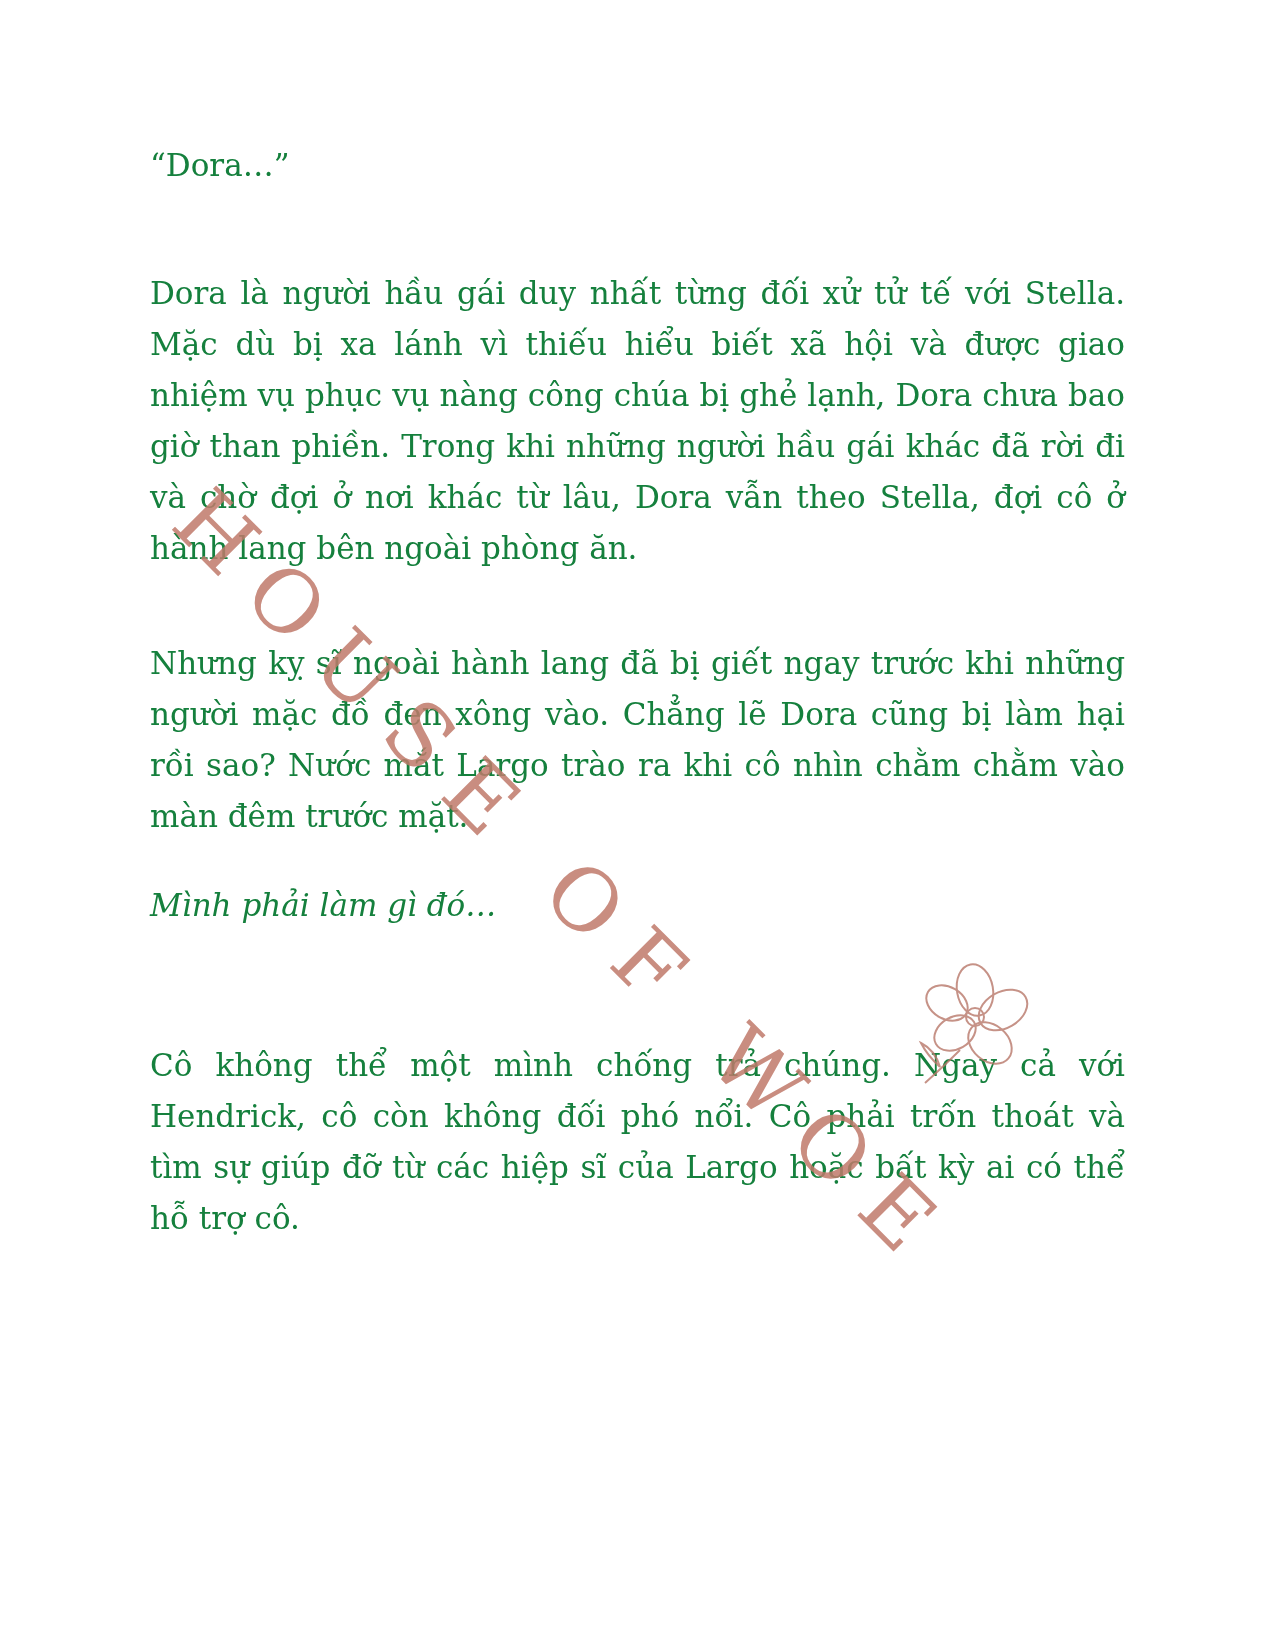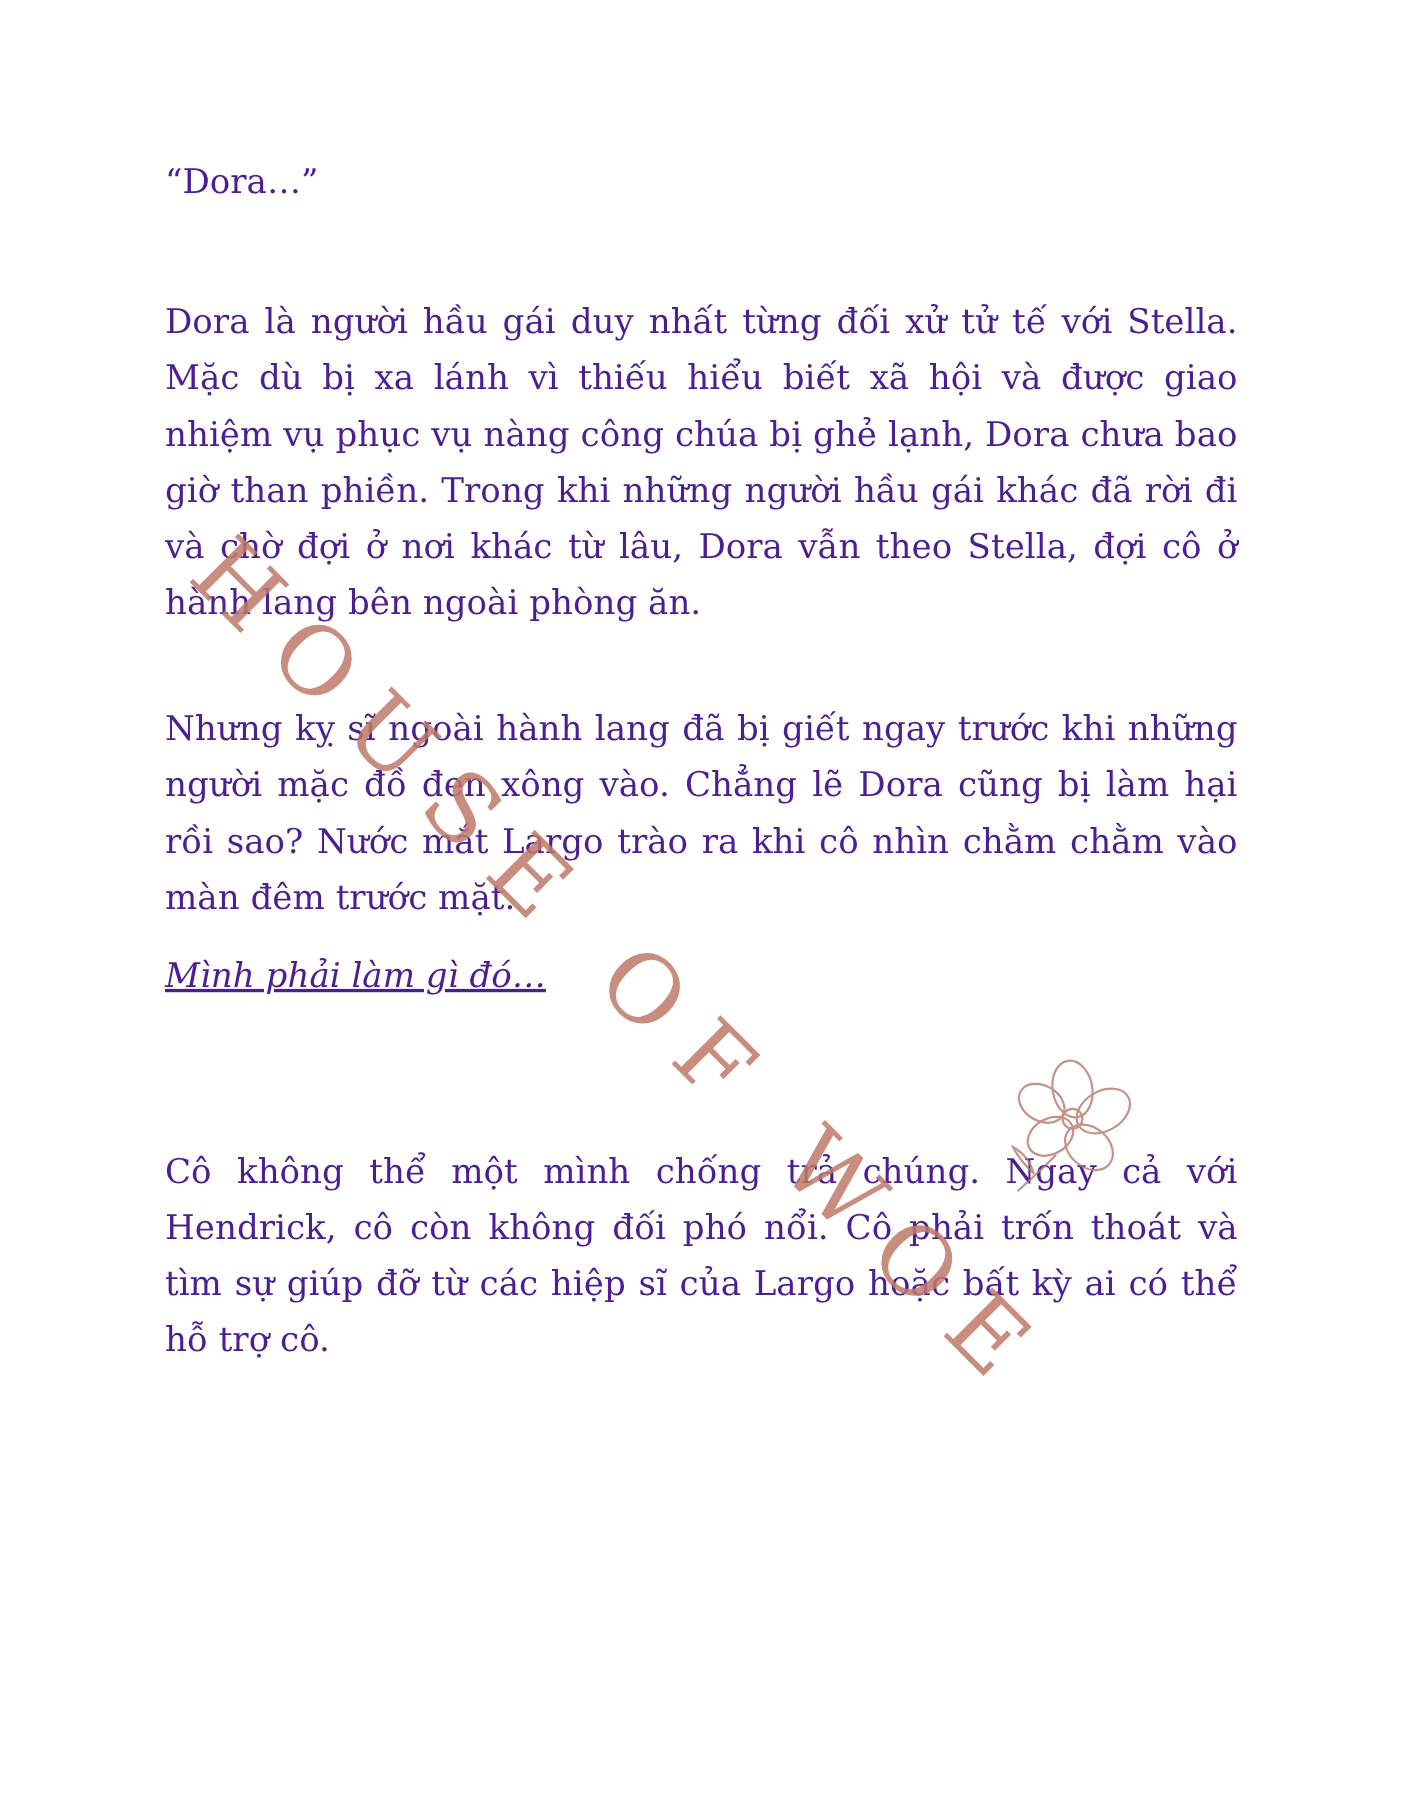--- a/index.html
+++ b/index.html
@@ -1,41 +1,41 @@
 <!DOCTYPE html>
 <html><head>
 <meta charset="utf-8">
 <style>
   html, body { margin: 0; padding: 0; background: #ffffff; }
   body { width: 1275px; height: 1650px; position: relative; overflow: hidden; }
   .page { position: absolute; left: 0; top: 0; width: 1275px; height: 1650px; background: #ffffff; }
   .text {
     position: absolute; left: 150px; width: 975px;
     font-family: "DejaVu Serif", "Liberation Serif", serif;
-    font-size: 31px; line-height: 51px; color: #4c1d95;
+    font-size: 31px; line-height: 51px; color: #15803d;
     margin: 0; text-align: justify;
   }
   .text.italic { font-style: italic; }
   .watermark {
     position: absolute; left: 225px; top: 470px;
     transform-origin: 0 0; transform: rotate(45deg);
     font-family: "DejaVu Serif", "Liberation Serif", serif;
     font-size: 86px; letter-spacing: 26px; color: #c07a6b;
     opacity: 0.85; white-space: nowrap; pointer-events: none;
   }
   .flower { position: absolute; left: 905px; top: 955px; width: 130px; height: 130px; opacity: 0.8; }
 </style>
 </head>
 <body>
 
 <div class="page">
   <p class="text" style="top:140px;">“Dora…”</p>
   <p class="text" style="top:268px;">Dora là người hầu gái duy nhất từng đối xử tử tế với Stella. Mặc dù bị xa lánh vì thiếu hiểu biết xã hội và được giao nhiệm vụ phục vụ nàng công chúa bị ghẻ lạnh, Dora chưa bao giờ than phiền. Trong khi những người hầu gái khác đã rời đi và chờ đợi ở nơi khác từ lâu, Dora vẫn theo Stella, đợi cô ở hành lang bên ngoài phòng ăn.</p>
   <p class="text" style="top:638px;">Nhưng kỵ sĩ ngoài hành lang đã bị giết ngay trước khi những người mặc đồ đen xông vào. Chẳng lẽ Dora cũng bị làm hại rồi sao? Nước mắt Largo trào ra khi cô nhìn chằm chằm vào màn đêm trước mặt.</p>
-  <p class="text italic" style="top:862px;text-decoration:underline;">Mình phải làm gì đó…</p>
+  <p class="text italic" style="top:880px;">Mình phải làm gì đó…</p>
   <p class="text" style="top:1040px;">Cô không thể một mình chống trả chúng. Ngay cả với Hendrick, cô còn không đối phó nổi. Cô phải trốn thoát và tìm sự giúp đỡ từ các hiệp sĩ của Largo hoặc bất kỳ ai có thể hỗ trợ cô.</p>
 
   <div class="watermark">HOUSE OF WOE</div>
 
   <svg class="flower" viewBox="0 0 130 130">
     <g fill="none" stroke="#b8786a" stroke-width="2">
       <ellipse cx="70" cy="35" rx="18" ry="26" transform="rotate(-10 70 35)"></ellipse>
       <ellipse cx="98" cy="55" rx="18" ry="26" transform="rotate(60 98 55)"></ellipse>
       <ellipse cx="85" cy="88" rx="18" ry="24" transform="rotate(130 85 88)"></ellipse>
       <ellipse cx="50" cy="78" rx="16" ry="22" transform="rotate(-120 50 78)"></ellipse>

